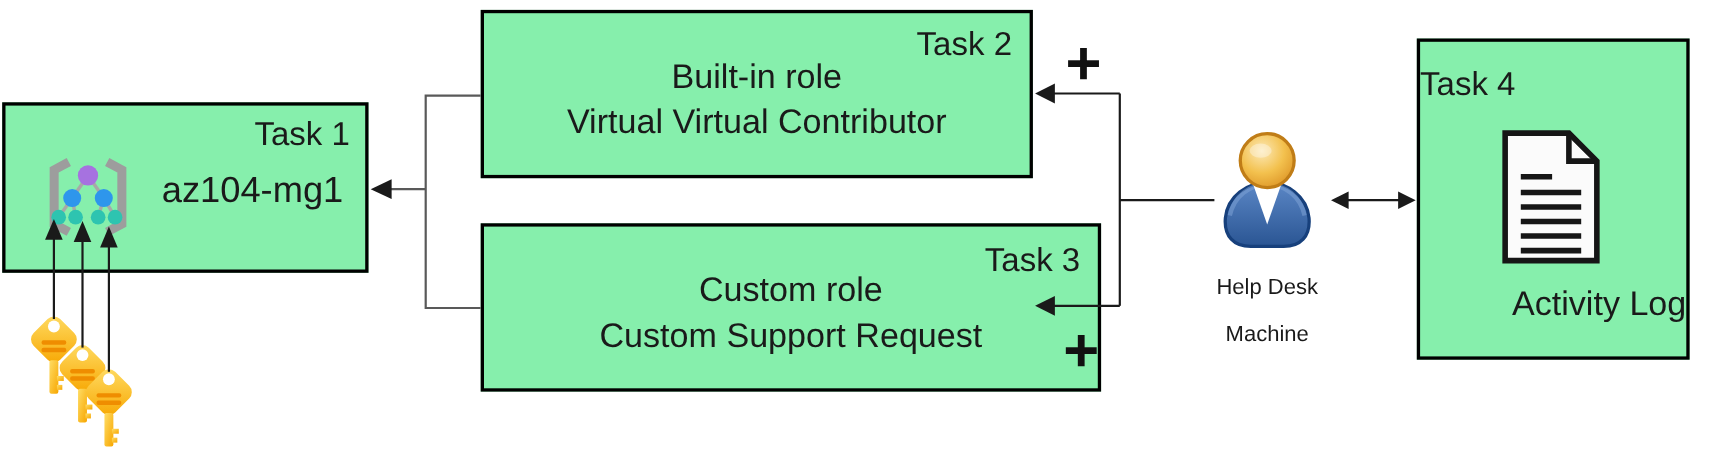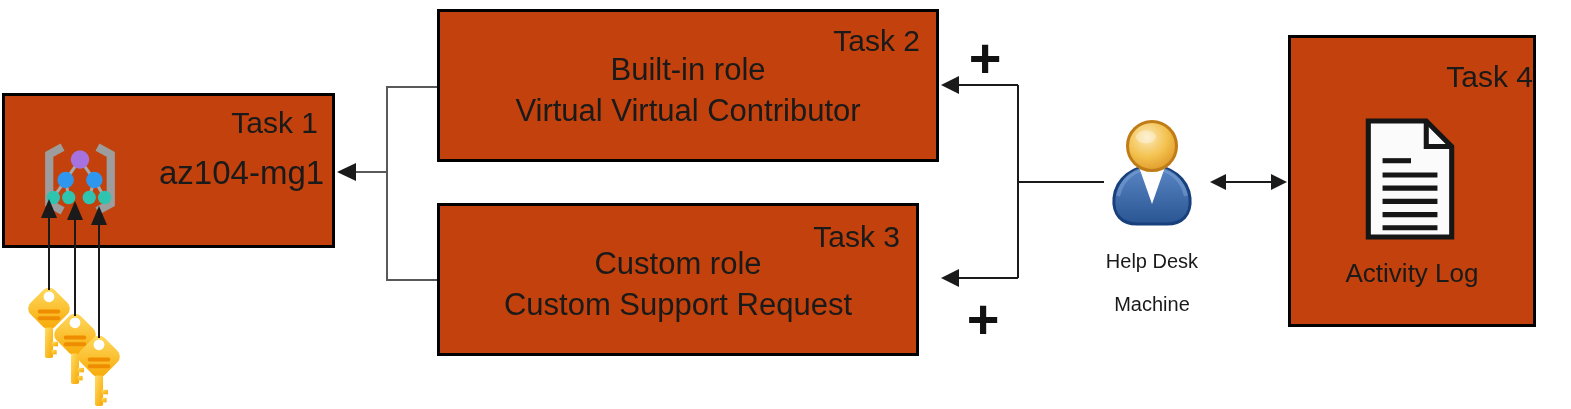--- a/index.html
+++ b/index.html
@@ -1,42 +1,42 @@
 <!DOCTYPE html>
 <html><head>
 <meta charset="utf-8">
 <style>
   html,body{margin:0;padding:0;background:#fff;}
   #canvas{
     position:relative;width:1571px;height:409px;background:#ffffff;
     font-family:"Liberation Sans",sans-serif;color:#1a1a1a;overflow:hidden;
   }
   .task-box{
-    position:absolute;background:#c2410c;border:3px solid #000;box-sizing:border-box;
+    position:absolute;background:#86efac;border:3px solid #000;box-sizing:border-box;
   }
   .task-label{position:absolute;font-size:30px;white-space:nowrap;}
   
   #task1{left:2px;top:93px;width:333px;height:155px;}
   #task1 .task-label{top:10px;right:14px;}
   #task1 .mg-icon{position:absolute;left:35px;top:47px;}
-  #task1 .box-title{position:absolute;left:142px;top:58px;font-size:33px;white-space:nowrap;margin-left:12px;}
+  #task1 .box-title{position:absolute;left:142px;top:58px;font-size:33px;white-space:nowrap;}
   
   #task2{left:437px;top:9px;width:502px;height:153px;}
   #task2 .task-label{top:12px;right:16px;}
   
-  #task3{left:437px;top:203px;width:482px;height:153px;}
+  #task3{left:437px;top:203px;width:564px;height:153px;}
   #task3 .task-label{top:14px;right:16px;}
   .box-line{position:absolute;left:0;width:100%;text-align:center;font-size:31px;white-space:nowrap;}
   .box-line.l1{top:40px;}
   .box-line.l2{top:81px;}
   
   #task4{left:1288px;top:35px;width:248px;height:292px;}
-  #task4 .task-label{top:22px;left:0;width:100%;text-align:right;}
+  #task4 .task-label{top:22px;left:0;width:100%;text-align:left;}
   #task4 .doc-icon{position:absolute;left:72px;top:80px;}
-  #task4 .caption{position:absolute;top:220px;left:0;width:100%;text-align:center;font-size:26px;}
+  #task4 .caption{position:absolute;top:220px;left:0;width:100%;text-align:right;font-size:31px;}
   
   #person-icon{position:absolute;left:1104px;top:120px;}
   #person-label{position:absolute;left:1057px;top:240px;width:190px;text-align:center;
     font-size:20px;line-height:43px;}
   
   .plus{position:absolute;font-size:56px;font-weight:700;transform:translate(-50%,-50%);
     color:#111;}
   #plus-top{left:985px;top:57px;}
   #plus-bottom{left:983px;top:318px;}
   

